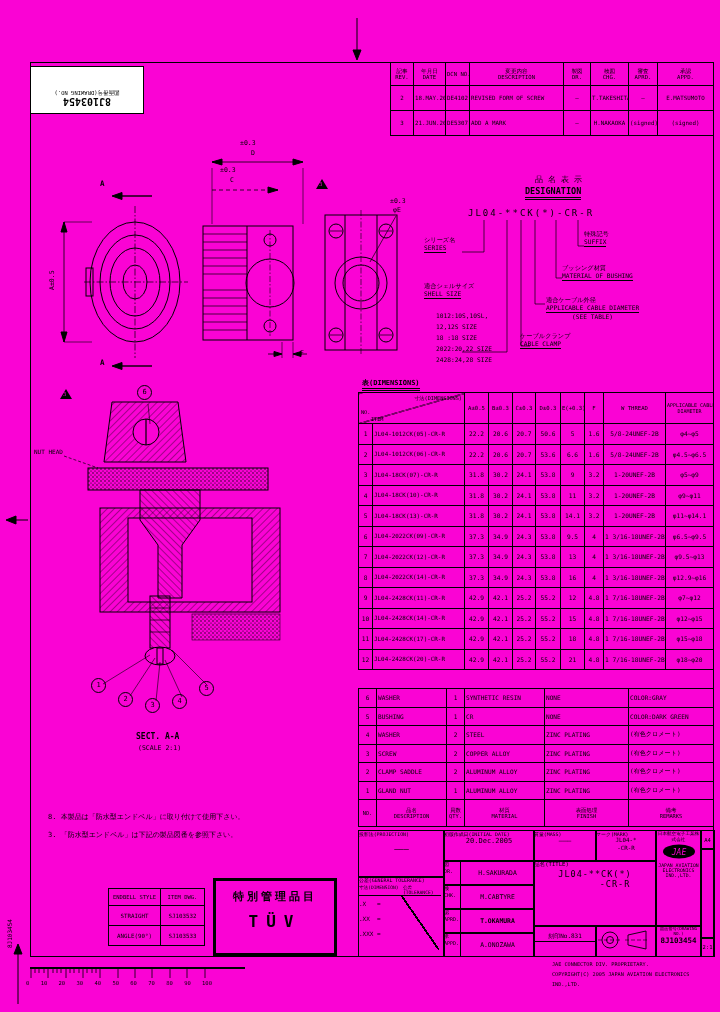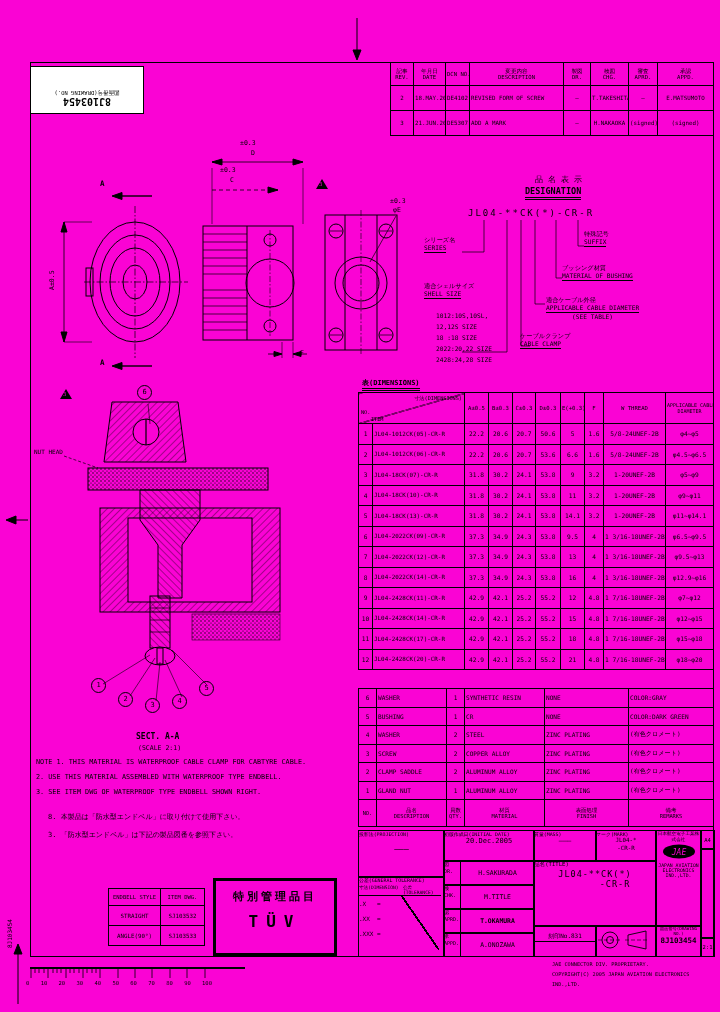--- a/index.html
+++ b/index.html
@@ -574,21 +574,20 @@
             <div>FINISH</div>
           </th>
         <th>
             <div>備考</div>
             <div>REMARKS</div>
           </th>
       </tr>
     </tbody>
   </table>
 
-  <div class="abs noteline" style="left:36px;top:755px;font-size:6.8px;line-height:15px;white-space:pre;"><div>NOTE 1. THIS MATERIAL IS WATERPROOF CABLE CLAMP FOR CABTYRE CABLE.</div><div>     2. USE THIS MATERIAL ASSEMBLED WITH WATERPROOF TYPE ENDBELL.</div><div>     3. SEE ITEM DWG OF WATERPROOF TYPE ENDBELL SHOWN RIGHT.</div></div>
   <div class="abs noteline" style="left:48px;top:808px;font-size:7px;line-height:18px;">
       <div>8. 本製品は「防水型エンドベル」に取り付けて使用下さい。</div>
       <div>3. 「防水型エンドベル」は下記の製品図番を参照下さい。</div>
     </div>
 
   <table class="eb abs" style="left:108px;top:888px;width:96px;">
     <colgroup>
         <col style="width:52px">
         <col style="width:44px">
       </colgroup>
@@ -641,21 +640,21 @@
           <div>図</div>
           <div>DR.</div>
         </div>
       <div style="flex:1;font-size:6.4px;text-align:center;align-self:center;">H.SAKURADA</div>
     </div>
     <div class="tb-box" style="left:85px;top:54px;width:90px;height:24px;display:flex;">
       <div style="width:16px;border-right:1px solid #000;font-size:5px;line-height:1.4;">
           <div>検</div>
           <div>CHK.</div>
         </div>
-      <div style="flex:1;font-size:6.4px;text-align:center;align-self:center;">M.TITLE</div>
+      <div style="flex:1;font-size:6.4px;text-align:center;align-self:center;">M.CABTYRE</div>
     </div>
     <div class="tb-box" style="left:85px;top:78px;width:90px;height:24px;display:flex;">
       <div style="width:16px;border-right:1px solid #000;font-size:5px;line-height:1.4;">
           <div>認</div>
           <div>APRD.</div>
         </div>
       <div style="flex:1;font-size:6.4px;text-align:center;align-self:center;font-weight:bold;">T.OKAMURA</div>
     </div>
     <div class="tb-box" style="left:85px;top:102px;width:90px;height:23px;display:flex;">
       <div style="width:16px;border-right:1px solid #000;font-size:5px;line-height:1.4;">

